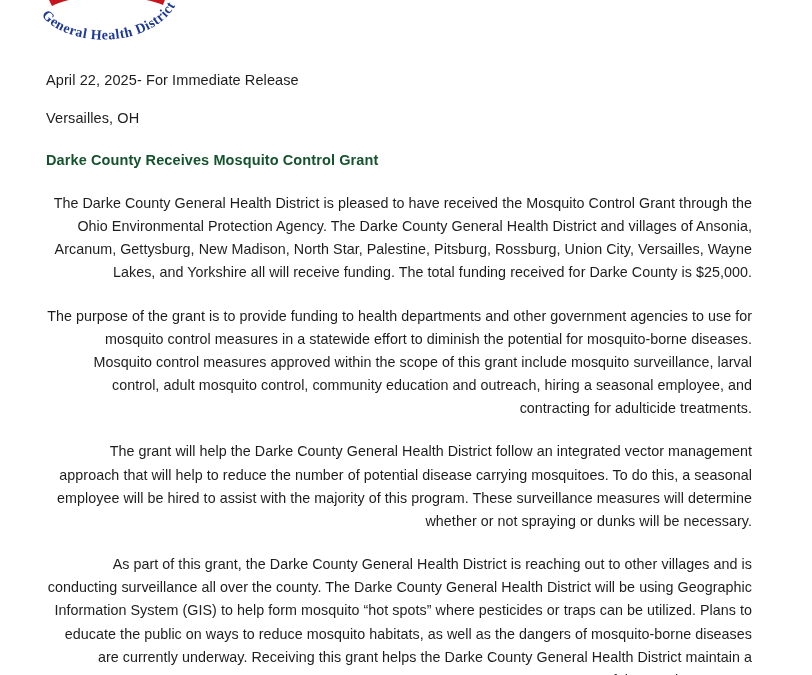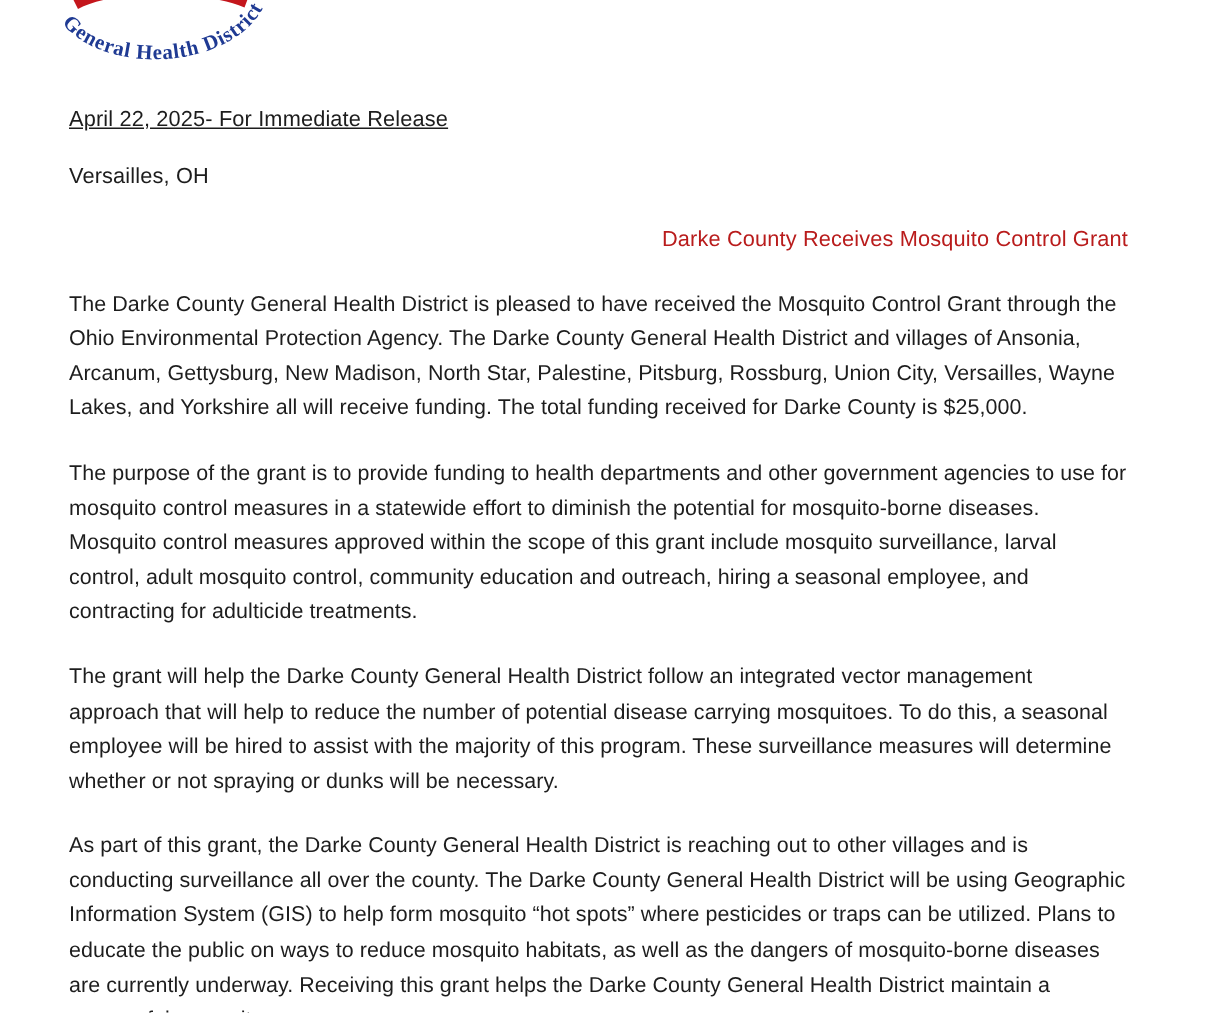--- a/index.html
+++ b/index.html
@@ -34,42 +34,41 @@
     position: absolute;
     left: 46px;
     top: 72px;
     width: 706px;
   }
   .line-date {
     font-size: 14.5px;
     color: #1d1d1d;
     margin: 0 0 22px 0;
     letter-spacing: 0.1px;
-    text-decoration: underline;
   }
   .line-city {
     font-size: 14.5px;
     color: #1d1d1d;
     margin: 0 0 26px 0;
     letter-spacing: 0.1px;
   }
   .doc-title {
     font-size: 14.5px;
-    color: #b91c1c;
-    text-align: right;
+    color: #14532d;
+    text-align: left;
     margin: 0 0 24px 0;
-    font-weight: 400;
+    font-weight: 700;
     letter-spacing: 0.1px;
   }
   .para {
     font-size: 14.3px;
     line-height: 1.62;
     color: #1d1d1d;
     margin: 0 0 20px 0;
-    text-align: left;
+    text-align: right;
     letter-spacing: 0.05px;
   }
   .para:last-child {
     margin-bottom: 0;
   }
 </style>
 </head>
 <body>
 
 <div class="page">

